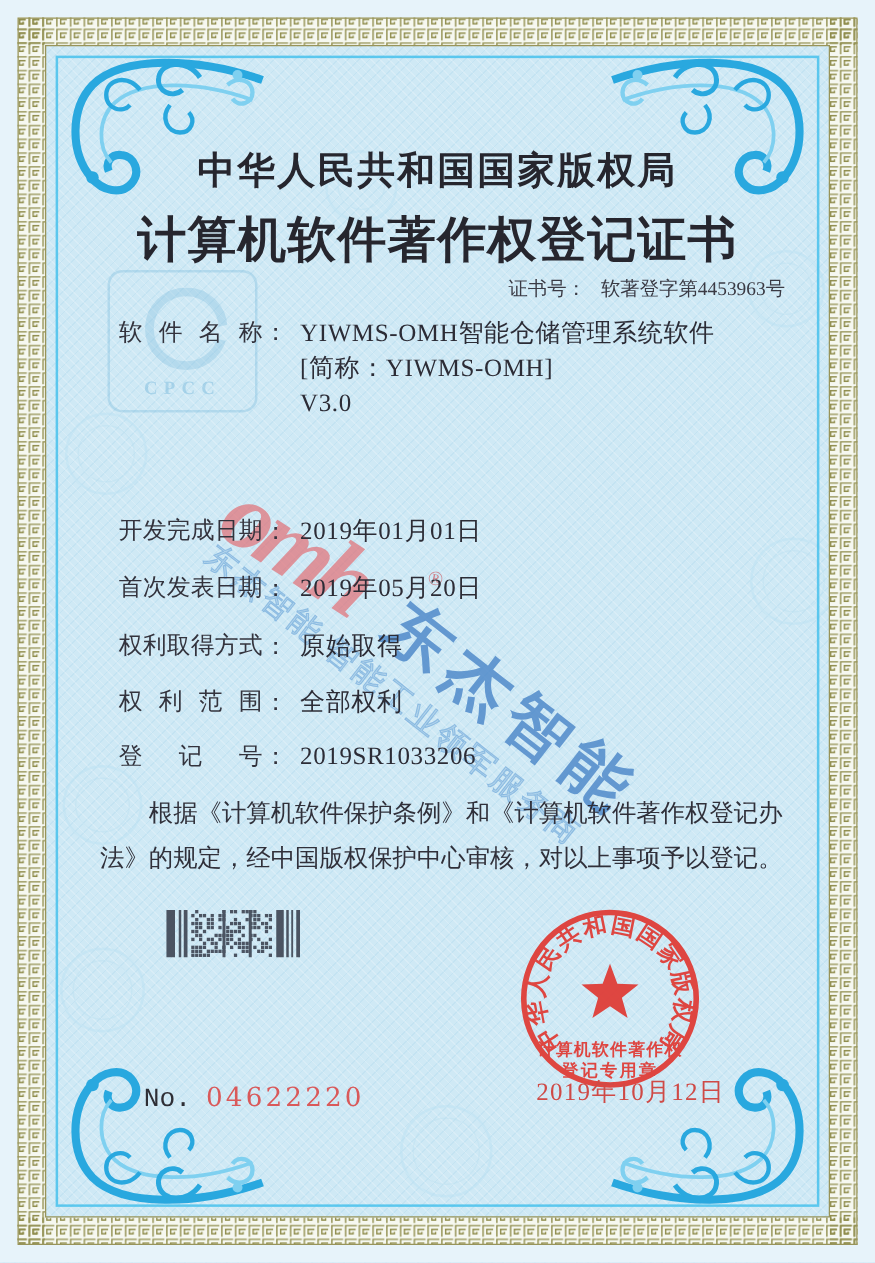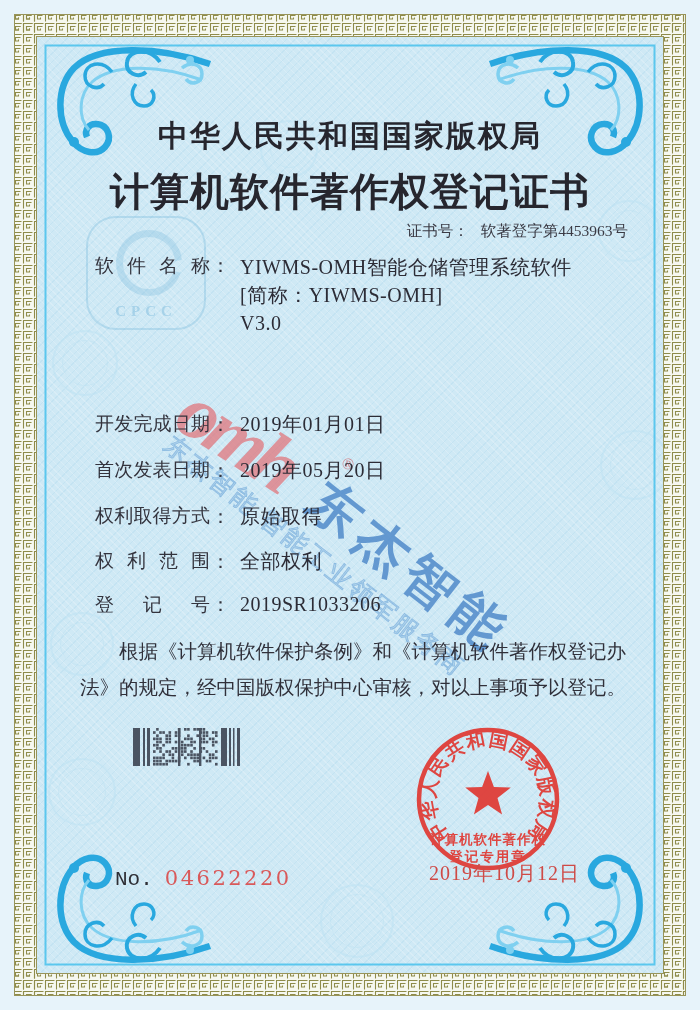--- a/index.html
+++ b/index.html
@@ -27,21 +27,21 @@
   .wm{position:absolute;z-index:1;pointer-events:none;}
   .wm-omh{left:210px;top:366px;font-size:78px;font-style:italic;font-weight:bold;
     letter-spacing:-6px;color:rgba(226,102,108,.66);transform:rotate(33deg);transform-origin:left top;}
   .wm-reg{left:342px;top:455px;font-size:16px;color:rgba(206,110,118,.85);transform:rotate(12deg);}
   .wm-brand{left:336px;top:466px;font-size:52px;font-weight:bold;letter-spacing:8px;
     color:rgba(74,134,200,.82);transform:rotate(38deg);transform-origin:left top;white-space:nowrap;}
   .wm-slogan{left:178px;top:428px;font-size:25px;letter-spacing:3px;white-space:nowrap;
     color:rgba(125,175,220,.40);-webkit-text-stroke:.8px rgba(100,160,215,.55);
     transform:rotate(38deg);transform-origin:left top;}
   .wm-cpcc{left:86px;top:216px;width:116px;height:110px;border:2px solid rgba(125,188,222,.38);
-    border-radius:30px;}
+    border-radius:12px;}
   .wm-cpcc .cring{position:absolute;left:28px;top:12px;width:52px;height:52px;border:7px solid rgba(125,188,222,.32);
     border-radius:50%;clip-path:polygon(0 0,100% 0,100% 45%,55% 55%,100% 65%,100% 100%,0 100%);}
   .wm-cpcc .clabel{position:absolute;left:0;right:0;bottom:8px;text-align:center;font-size:15px;
     letter-spacing:5px;color:rgba(125,188,222,.5);font-weight:bold;}
 
   
   .content{position:absolute;inset:0;z-index:2;}
   .title1{position:absolute;left:0;right:0;top:116px;text-align:center;font-size:30px;font-weight:700;
     letter-spacing:2px;color:#26262e;}
   .title2{position:absolute;left:0;right:0;top:165px;text-align:center;font-size:39px;font-weight:700;

